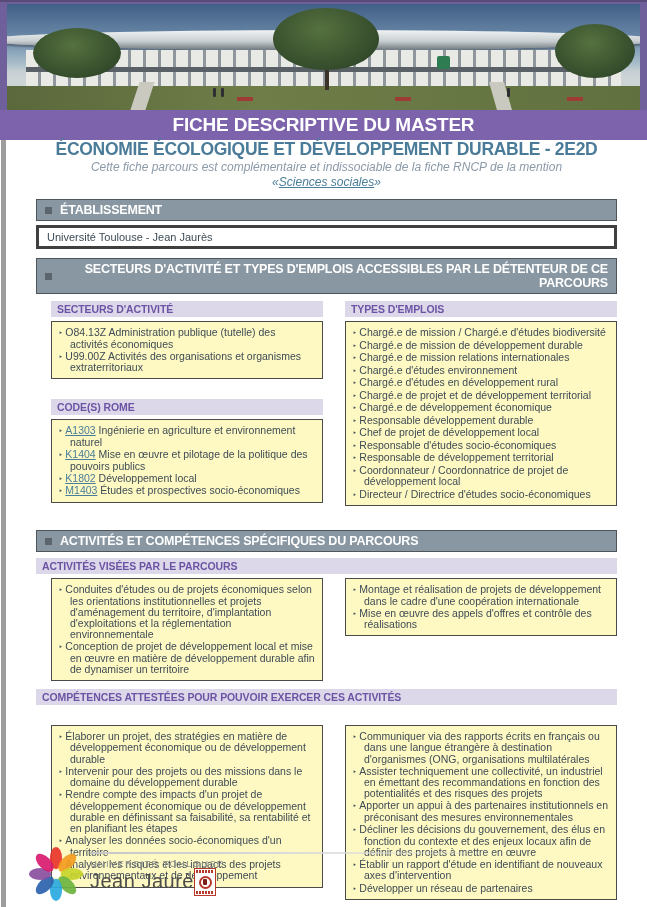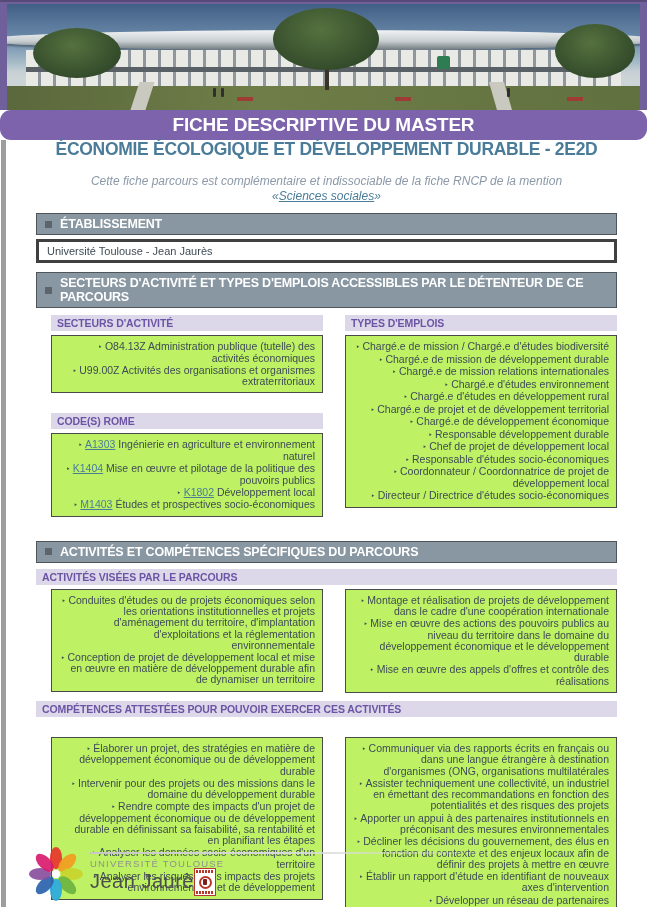--- a/index.html
+++ b/index.html
@@ -24,45 +24,45 @@
   .path{position:absolute;bottom:0;width:15px;height:28px;background:#c9c9c0;transform:skewX(-18deg);}
   .path.p2{transform:skewX(16deg);}
   .tree{position:absolute;border-radius:50%;
         background:radial-gradient(ellipse at 45% 35%,#56713f,#344c2b 70%,#2a3f23);}
   .trunk{position:absolute;width:4px;height:24px;background:#3c3328;}
   .bench{position:absolute;height:4px;width:16px;background:#9e3b35;bottom:9px;}
   .person{position:absolute;width:3px;height:9px;background:#2f2f33;bottom:13px;border-radius:1px;}
 
   
   .banner{position:absolute;top:110px;left:0;right:0;height:30px;background:#7c63ab;
-          color:#fff;font-weight:bold;font-size:19px;line-height:30px;text-align:center;letter-spacing:-0.2px;border-radius:11px;}
+          color:#fff;font-weight:bold;font-size:19px;line-height:30px;text-align:center;letter-spacing:-0.2px;}
 
   
   .content{position:absolute;top:140px;left:36px;width:581px;color:#3e4b55;}
   .doc-title{margin-top:0;text-align:center;color:#4a7b98;font-weight:bold;font-size:17.5px;
              line-height:1.1;letter-spacing:-0.3px;}
-  .subtitle{margin-top:16px;text-align:center;color:#8b99a8;font-style:italic;font-size:12px;line-height:1.15;}
+  .subtitle{margin-top:2px;text-align:center;color:#8b99a8;font-style:italic;font-size:12px;line-height:1.15;}
   .mention-row{text-align:center;font-style:italic;font-size:12px;line-height:1.25;color:#4a7d99;}
   a.mention-link,a.rome-link{color:#4a7d99;text-decoration:underline;cursor:pointer;}
 
   .bar{display:flex;align-items:center;background:#8897a2;border:1px solid #4e565c;
-       color:#ffffff;font-weight:bold;font-size:12.5px;padding:3px 8px;margin-top:9px;letter-spacing:-0.2px;}
+       color:#ffffff;font-weight:bold;font-size:12.5px;padding:3px 8px;margin-top:9px;letter-spacing:-0.2px;text-align:right;}
   .bar-sq{width:7px;height:7px;background:#5c656d;margin-right:8px;flex:none;}
   .bar.gap-lg{margin-top:24px;}
 
   .value-box{border:3px solid #404040;margin-top:4px;padding:3px 8px;font-size:11px;}
 
   .cols{display:flex;gap:7px;margin-top:7px;align-items:flex-start;}
   .col{flex:1;min-width:0;padding-left:15px;}
   .subhead{background:#ddd7ea;color:#6c54a4;font-weight:bold;font-size:10.5px;
            padding:2px 6px;letter-spacing:-0.1px;}
   .subhead.mt{margin-top:20px;}
   .subhead.full{margin-top:6px;}
   ul.list-box{list-style:none;margin:4px 0 0 0;padding:4px 7px;border:1px solid #4a4a4a;
-              font-size:10.5px;line-height:1.06;background:#bef264;text-align:right;}
+              font-size:10.5px;line-height:1.06;background:#fef9c3;}
   ul.list-box li{padding-left:11px;text-indent:-11px;margin:1px 0;}
   .blt{font-size:9px;margin-right:3px;color:#3e4b55;}
 
   
   .footer{position:absolute;left:28px;top:846px;width:592px;height:60px;}
   .logo-rule{position:absolute;left:62px;top:6px;width:470px;height:2px;
              background:linear-gradient(90deg,#c6c6c6 0%,#dadada 40%,rgba(218,218,218,0) 92%);}
   .pinwheel{position:absolute;left:0;top:0;}
   .logo-text{position:absolute;left:62px;top:12px;white-space:nowrap;}
   .logo-top{font-size:9.5px;letter-spacing:1.2px;color:#8f8f8f;}
@@ -141,20 +141,21 @@
             <li><span class="blt">‣</span>Chargé.e de mission / Chargé.e d'études biodiversité</li>
             <li><span class="blt">‣</span>Chargé.e de mission de développement durable</li>
             <li><span class="blt">‣</span>Chargé.e de mission relations internationales</li>
             <li><span class="blt">‣</span>Chargé.e d'études environnement</li>
             <li><span class="blt">‣</span>Chargé.e d'études en développement rural</li>
             <li><span class="blt">‣</span>Chargé.e de projet et de développement territorial</li>
             <li><span class="blt">‣</span>Chargé.e de développement économique</li>
             <li><span class="blt">‣</span>Responsable développement durable</li>
             <li><span class="blt">‣</span>Chef de projet de développement local</li>
             <li><span class="blt">‣</span>Responsable d'études socio-économiques</li>
+            <li><span class="blt">‣</span>Responsable de développement territorial</li>
             <li><span class="blt">‣</span>Coordonnateur / Coordonnatrice de projet de développement local</li>
             <li><span class="blt">‣</span>Directeur / Directrice d'études socio-économiques</li>
           </ul>
       </div>
     </div>
 
     <div class="bar gap-lg">
       <span class="bar-sq"></span>
       <span>ACTIVITÉS ET COMPÉTENCES SPÉCIFIQUES DU PARCOURS</span>
     </div>
@@ -163,21 +164,20 @@
     <div class="cols" style="margin-top:0;">
       <div class="col">
         <ul class="list-box">
             <li><span class="blt">‣</span>Conduites d'études ou de projets économiques selon les orientations institutionnelles et projets d'aménagement du territoire, d'implantation d'exploitations et la réglementation environnementale</li>
             <li><span class="blt">‣</span>Conception de projet de développement local et mise en œuvre en matière de développement durable afin de dynamiser un territoire</li>
           </ul>
       </div>
       <div class="col">
         <ul class="list-box">
             <li><span class="blt">‣</span>Montage et réalisation de projets de développement dans le cadre d'une coopération internationale</li>
-            <li><span class="blt">‣</span>Mise en œuvre des actions des pouvoirs publics au niveau du territoire dans le domaine du développement économique et le développement durable</li>
             <li><span class="blt">‣</span>Mise en œuvre des appels d'offres et contrôle des réalisations</li>
           </ul>
       </div>
     </div>
 
     <div class="subhead" style="margin-top:8px;">COMPÉTENCES ATTESTÉES POUR POUVOIR EXERCER CES ACTIVITÉS</div>
     <div class="cols" style="margin-top:16px;">
       <div class="col">
         <ul class="list-box">
             <li><span class="blt">‣</span>Élaborer un projet, des stratégies en matière de développement économique ou de développement durable</li>

